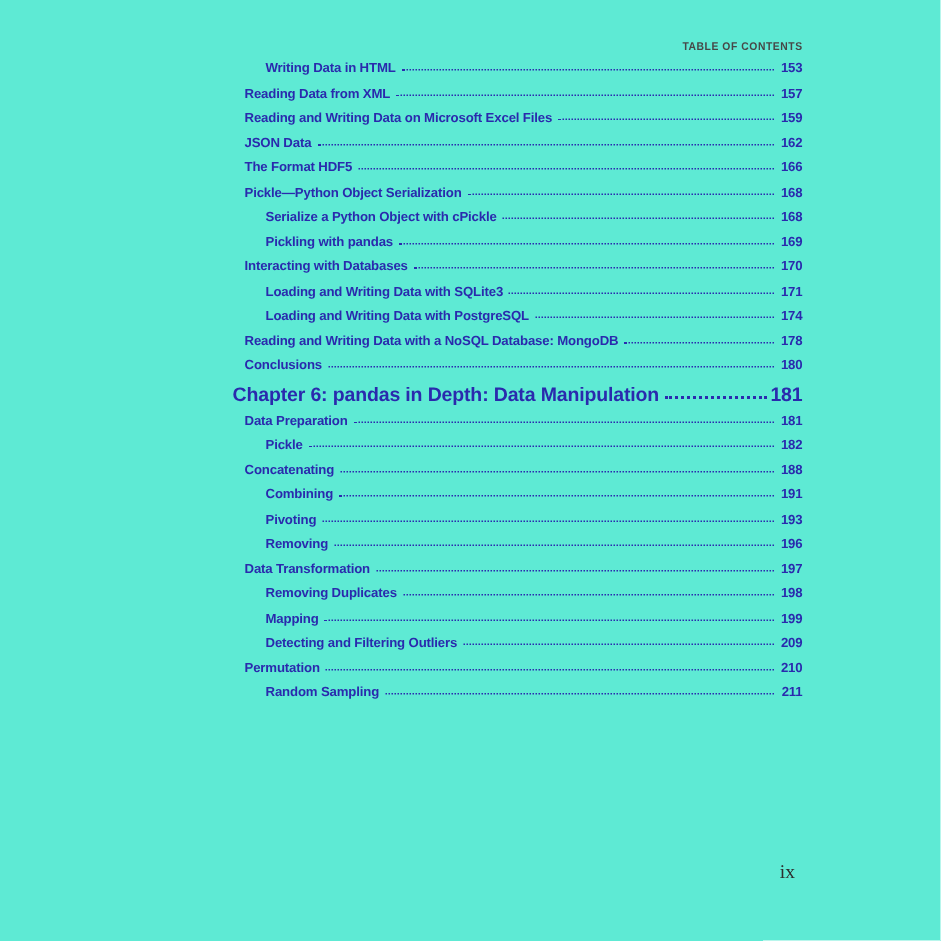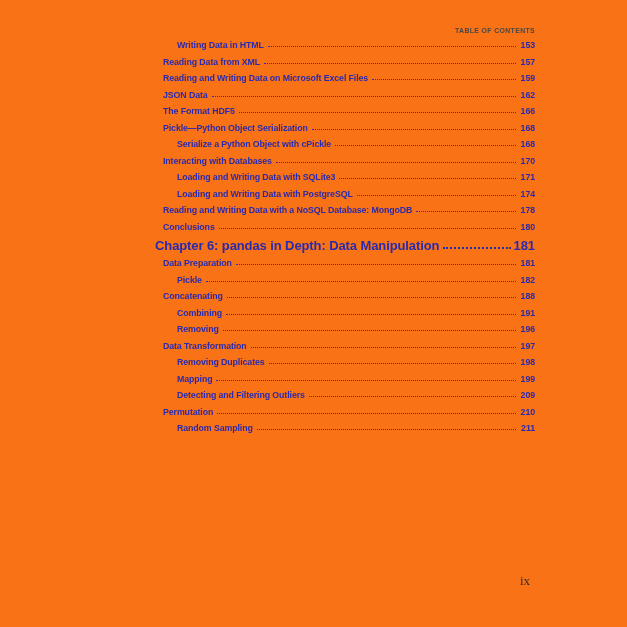--- a/index.html
+++ b/index.html
@@ -4,21 +4,21 @@
 <style>
   html, body {
     margin: 0;
     padding: 0;
     background: #ffffff;
   }
   .page {
     position: relative;
     width: 627px;
     height: 627px;
-    background: #f97316;
+    background: #5eead4;
     font-family: "Liberation Sans", sans-serif;
     overflow: hidden;
   }
   .running-header {
     position: absolute;
     top: 26px;
     right: 92px;
     font-size: 7.5px;
     font-weight: bold;
     letter-spacing: 0.4px;
@@ -118,20 +118,25 @@
     <span class="leader"></span>
     <span class="pagenum">168</span>
   </div>
 
   <div class="row lvl2">
     <span class="label">Serialize a Python Object with cPickle</span>
     <span class="leader"></span>
     <span class="pagenum">168</span>
   </div>
 
+  <div class="row lvl2">
+    <span class="label">Pickling with pandas</span>
+    <span class="leader"></span>
+    <span class="pagenum">169</span>
+  </div>
 
   <div class="row lvl1">
     <span class="label">Interacting with Databases</span>
     <span class="leader"></span>
     <span class="pagenum">170</span>
   </div>
 
   <div class="row lvl2">
     <span class="label">Loading and Writing Data with SQLite3</span>
     <span class="leader"></span>
@@ -179,20 +184,25 @@
     <span class="leader"></span>
     <span class="pagenum">188</span>
   </div>
 
   <div class="row lvl2">
     <span class="label">Combining</span>
     <span class="leader"></span>
     <span class="pagenum">191</span>
   </div>
 
+  <div class="row lvl2">
+    <span class="label">Pivoting</span>
+    <span class="leader"></span>
+    <span class="pagenum">193</span>
+  </div>
 
   <div class="row lvl2">
     <span class="label">Removing</span>
     <span class="leader"></span>
     <span class="pagenum">196</span>
   </div>
 
   <div class="row lvl1">
     <span class="label">Data Transformation</span>
     <span class="leader"></span>

